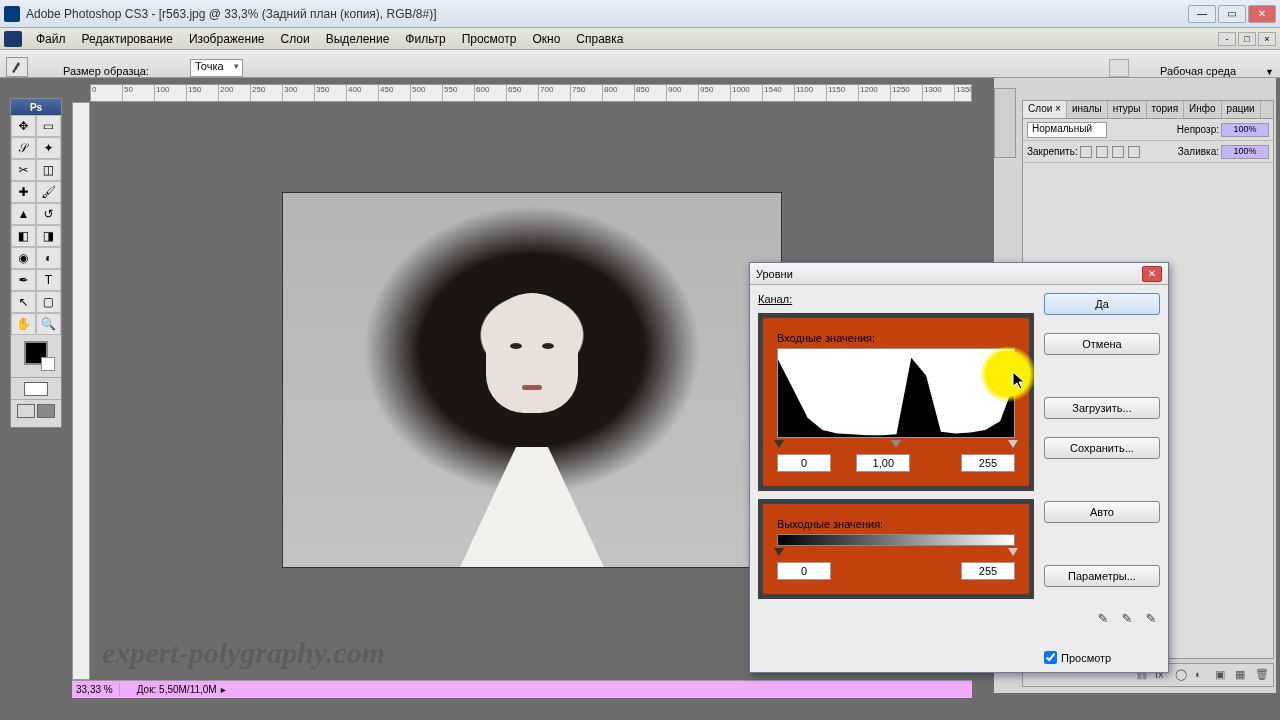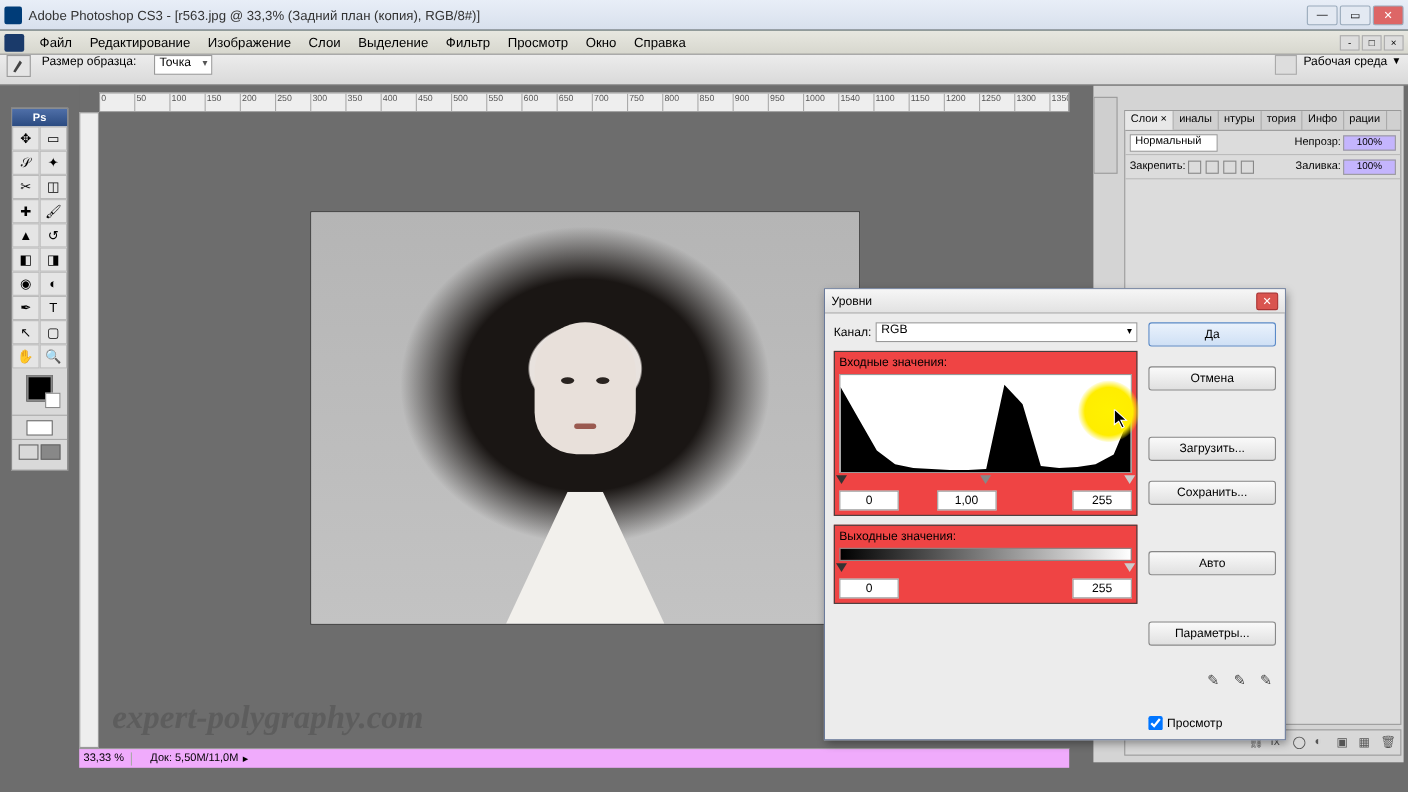--- a/index.html
+++ b/index.html
@@ -11,21 +11,21 @@
 .win-btns { display: flex; gap: 2px; }
 .win-btn { width: 28px; height: 18px; background: #e3e9f2; border: 1px solid #9ab; border-radius: 2px; font-size: 10px; display:flex;align-items:center;justify-content:center; cursor:pointer; }
 .win-btn.close { background: #d66; color:#fff; }
 
 .menubar { height: 22px; background: linear-gradient(#e7e7e0,#d7d7ce); display: flex; align-items: center; padding: 0 4px; font-size: 12px; border-bottom: 1px solid #aaa; }
 .menubar .ps-logo { width:18px; height:16px; background:#1a3a6a; margin-right:6px; border-radius:2px; }
 .menu-item { padding: 2px 8px; cursor: pointer; }
 .menubar-right { margin-left: auto; display:flex; gap:2px; }
 .mini-btn { width:18px;height:14px;background:#ddd;border:1px solid #aaa;font-size:9px;display:flex;align-items:center;justify-content:center;cursor:pointer; }
 
-.optbar { height: 28px; background: linear-gradient(#ececec,#d9d9d9); display: flex; align-items:flex-start; padding:0 6px; font-size:11px; border-bottom:1px solid #999; }
+.optbar { height: 28px; background: linear-gradient(#ececec,#d9d9d9); display: flex; align-items:flex-end; padding:0 6px; font-size:11px; border-bottom:1px solid #999;gap:25px; }
 .tool-icon { width:22px;height:20px;background:#e5e5e5;border:1px solid #999;margin-right:10px;display:flex;align-items:center;justify-content:center; }
 .opt-select{ height:18px;border:1px solid #999;background:#fff;padding:0 18px 4px 4px;font-size:11px;position:relative;display:inline-flex;align-items:center;margin-left:16px; }
 .opt-select:after{content:"▾";position:absolute;right:3px;font-size:9px;color:#555;}
 .optbar .spacer{flex:1}
 .workspace-icon{width:20px;height:18px;background:#ddd;border:1px solid #aaa;margin-right:6px;}
 .workspace-lbl{font-size:11px;margin-right:4px;}
 
 .main { position: relative; height: 642px; background: #6d6d6d; }
 
 .toolbox { position:absolute; left:10px; top:20px; width:52px; background:#d9d9d9; border:1px solid #888; padding-bottom:6px; }
@@ -69,24 +69,24 @@
 .layer-item{height:24px;background:#5b8dd6;color:#fff;display:flex;align-items:center;padding:0 6px;font-size:11px;}
 .layer-icon{width:14px;height:12px;border:1px solid #666;margin:0 auto;display:block;margin-top:130px;}
 .panel-footer{position:absolute;left:28px;right:2px;bottom:6px;height:24px;background:#d8d8d8;border:1px solid #999;display:flex;align-items:center;justify-content:flex-end;padding:0 4px;gap:6px;}
 .pf-ico{width:14px;height:14px;color:#555;font-size:11px;cursor:pointer;}
 
 .dialog{position:absolute;left:749px;top:184px;width:420px;background:#ececec;border:1px solid #6a7a9a;box-shadow:2px 3px 8px rgba(0,0,0,.4);}
 .dlg-title{height:22px;background:linear-gradient(#f6f6f6,#e2e2e2);display:flex;align-items:center;padding:0 6px;font-size:11px;border-bottom:1px solid #aaa;}
 .dlg-close{width:20px;height:16px;background:#d9544f;border:1px solid #a33;border-radius:2px;margin-left:auto;display:flex;align-items:center;justify-content:center;color:#fff;font-size:10px;cursor:pointer;}
 .dlg-body{display:flex;padding:8px;font-size:11px;}
 .dlg-left{flex:1;}
-.row1{display:flex;align-items:center;margin-bottom:8px;}
+.row1{display:flex;align-items:center;margin-bottom:8px;text-decoration:underline;}
 .ch-sel{flex:1;height:18px;border:1px solid #999;background:#fff;margin-left:4px;padding:0 4px;position:relative;}
 .ch-sel:after{content:"▾";position:absolute;right:4px;top:2px;font-size:9px;}
-.group{border:1px solid #404040;padding:4px;margin-bottom:8px;background:#ef4444;}
+.group{border:5px solid #404040;padding:14px;margin-bottom:8px;background:#c2410c;}
 .histo{width:100%;height:90px;background:#fff;border:1px solid #999;position:relative;overflow:hidden;margin-top:4px;}
 .histo svg{width:100%;height:100%;}
 .slider-track{position:relative;height:10px;margin-top:2px;}
 .sl-tri{position:absolute;top:0;width:0;height:0;border-left:5px solid transparent;border-right:5px solid transparent;border-top:8px solid #333;cursor:pointer;}
 .sl-tri.mid{border-top-color:#888;}
 .sl-tri.white{border-top-color:#ccc;}
 .val-row{display:flex;margin-top:4px;}
 .val-in{width:54px;height:18px;border:1px solid #999;background:#fff;text-align:center;font-size:11px;}
 .val-in.mid{margin:0 auto;}
 .val-in.r{margin-left:auto;}
@@ -282,21 +282,20 @@
 
   <div class="dialog">
     <div class="dlg-title">
       <span>Уровни</span>
       <div class="dlg-close">✕</div>
     </div>
     <div class="dlg-body">
       <div class="dlg-left">
         <div class="row1">
           <span>Канал:</span>
-          <div class="ch-sel"><span>RGB</span></div>
         </div>
         <div class="group">
           <span>Входные значения:</span>
           <div class="histo">
             <svg viewBox="0 0 255 100" preserveAspectRatio="none" id="histosvg">
                 <path d="M0,100 L0,12 L16,45 L32,78 L48,92 L64,96 L80,97 L96,98 L112,98 L128,97 L144,10 L160,30 L176,94 L192,96 L208,95 L224,92 L240,82 L255,40 L255,100 Z" fill="#000"></path>
               </svg>
           </div>
           <div class="slider-track">
             <div class="sl-tri" style="left:-3px"></div>

